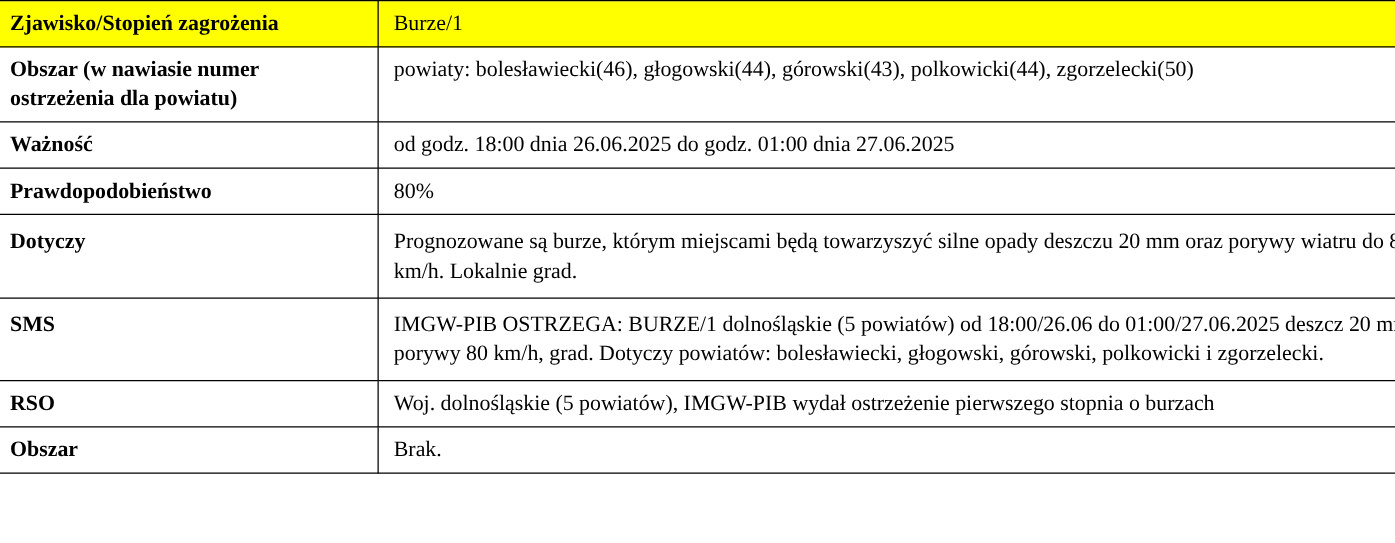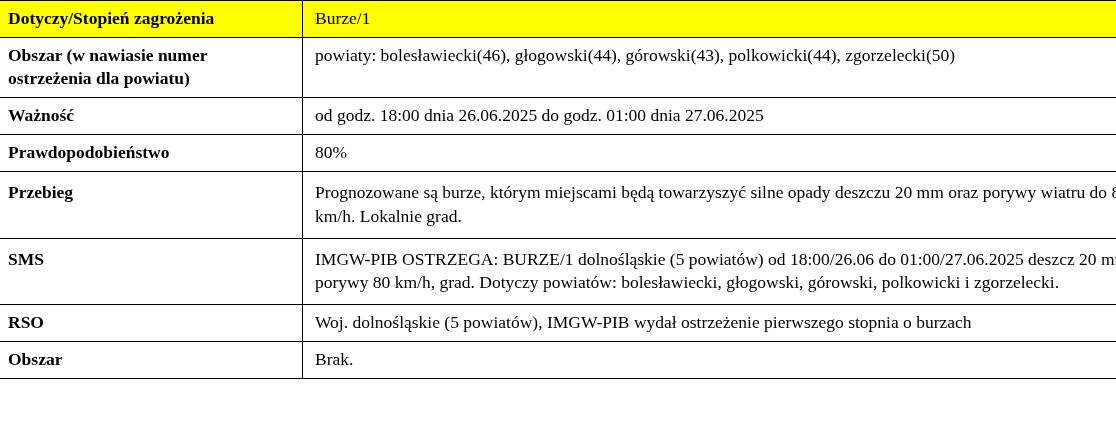--- a/index.html
+++ b/index.html
@@ -50,37 +50,37 @@
     font-weight: normal;
   }
   .row-tall td { padding-top: 9px; padding-bottom: 10px; }
 </style>
 </head>
 <body>
 
 <table class="warning-table">
   <tbody>
       <tr class="highlight">
-        <td class="label-cell">Dotyczy/Stopień zagrożenia</td>
+        <td class="label-cell">Zjawisko/Stopień zagrożenia</td>
         <td class="value-cell">Burze/1</td>
       </tr>
       <tr>
         <td class="label-cell">Obszar (w nawiasie numer ostrzeżenia dla powiatu)</td>
         <td class="value-cell">powiaty: bolesławiecki(46), głogowski(44), górowski(43), polkowicki(44), zgorzelecki(50)</td>
       </tr>
       <tr>
         <td class="label-cell">Ważność</td>
         <td class="value-cell">od godz. 18:00 dnia 26.06.2025 do godz. 01:00 dnia 27.06.2025</td>
       </tr>
       <tr>
         <td class="label-cell">Prawdopodobieństwo</td>
         <td class="value-cell">80%</td>
       </tr>
       <tr class="row-tall">
-        <td class="label-cell">Przebieg</td>
+        <td class="label-cell">Dotyczy</td>
         <td class="value-cell">Prognozowane są burze, którym miejscami będą towarzyszyć  silne opady deszczu 20 mm oraz porywy wiatru do 80 km/h. Lokalnie grad.</td>
       </tr>
       <tr class="row-tall">
         <td class="label-cell">SMS</td>
         <td class="value-cell">IMGW-PIB OSTRZEGA: BURZE/1 dolnośląskie  (5 powiatów) od 18:00/26.06 do 01:00/27.06.2025 deszcz 20 mm, porywy 80 km/h, grad. Dotyczy powiatów: bolesławiecki, głogowski, górowski, polkowicki i zgorzelecki.</td>
       </tr>
       <tr>
         <td class="label-cell">RSO</td>
         <td class="value-cell">Woj. dolnośląskie  (5 powiatów), IMGW-PIB wydał ostrzeżenie pierwszego stopnia o burzach</td>
       </tr>

